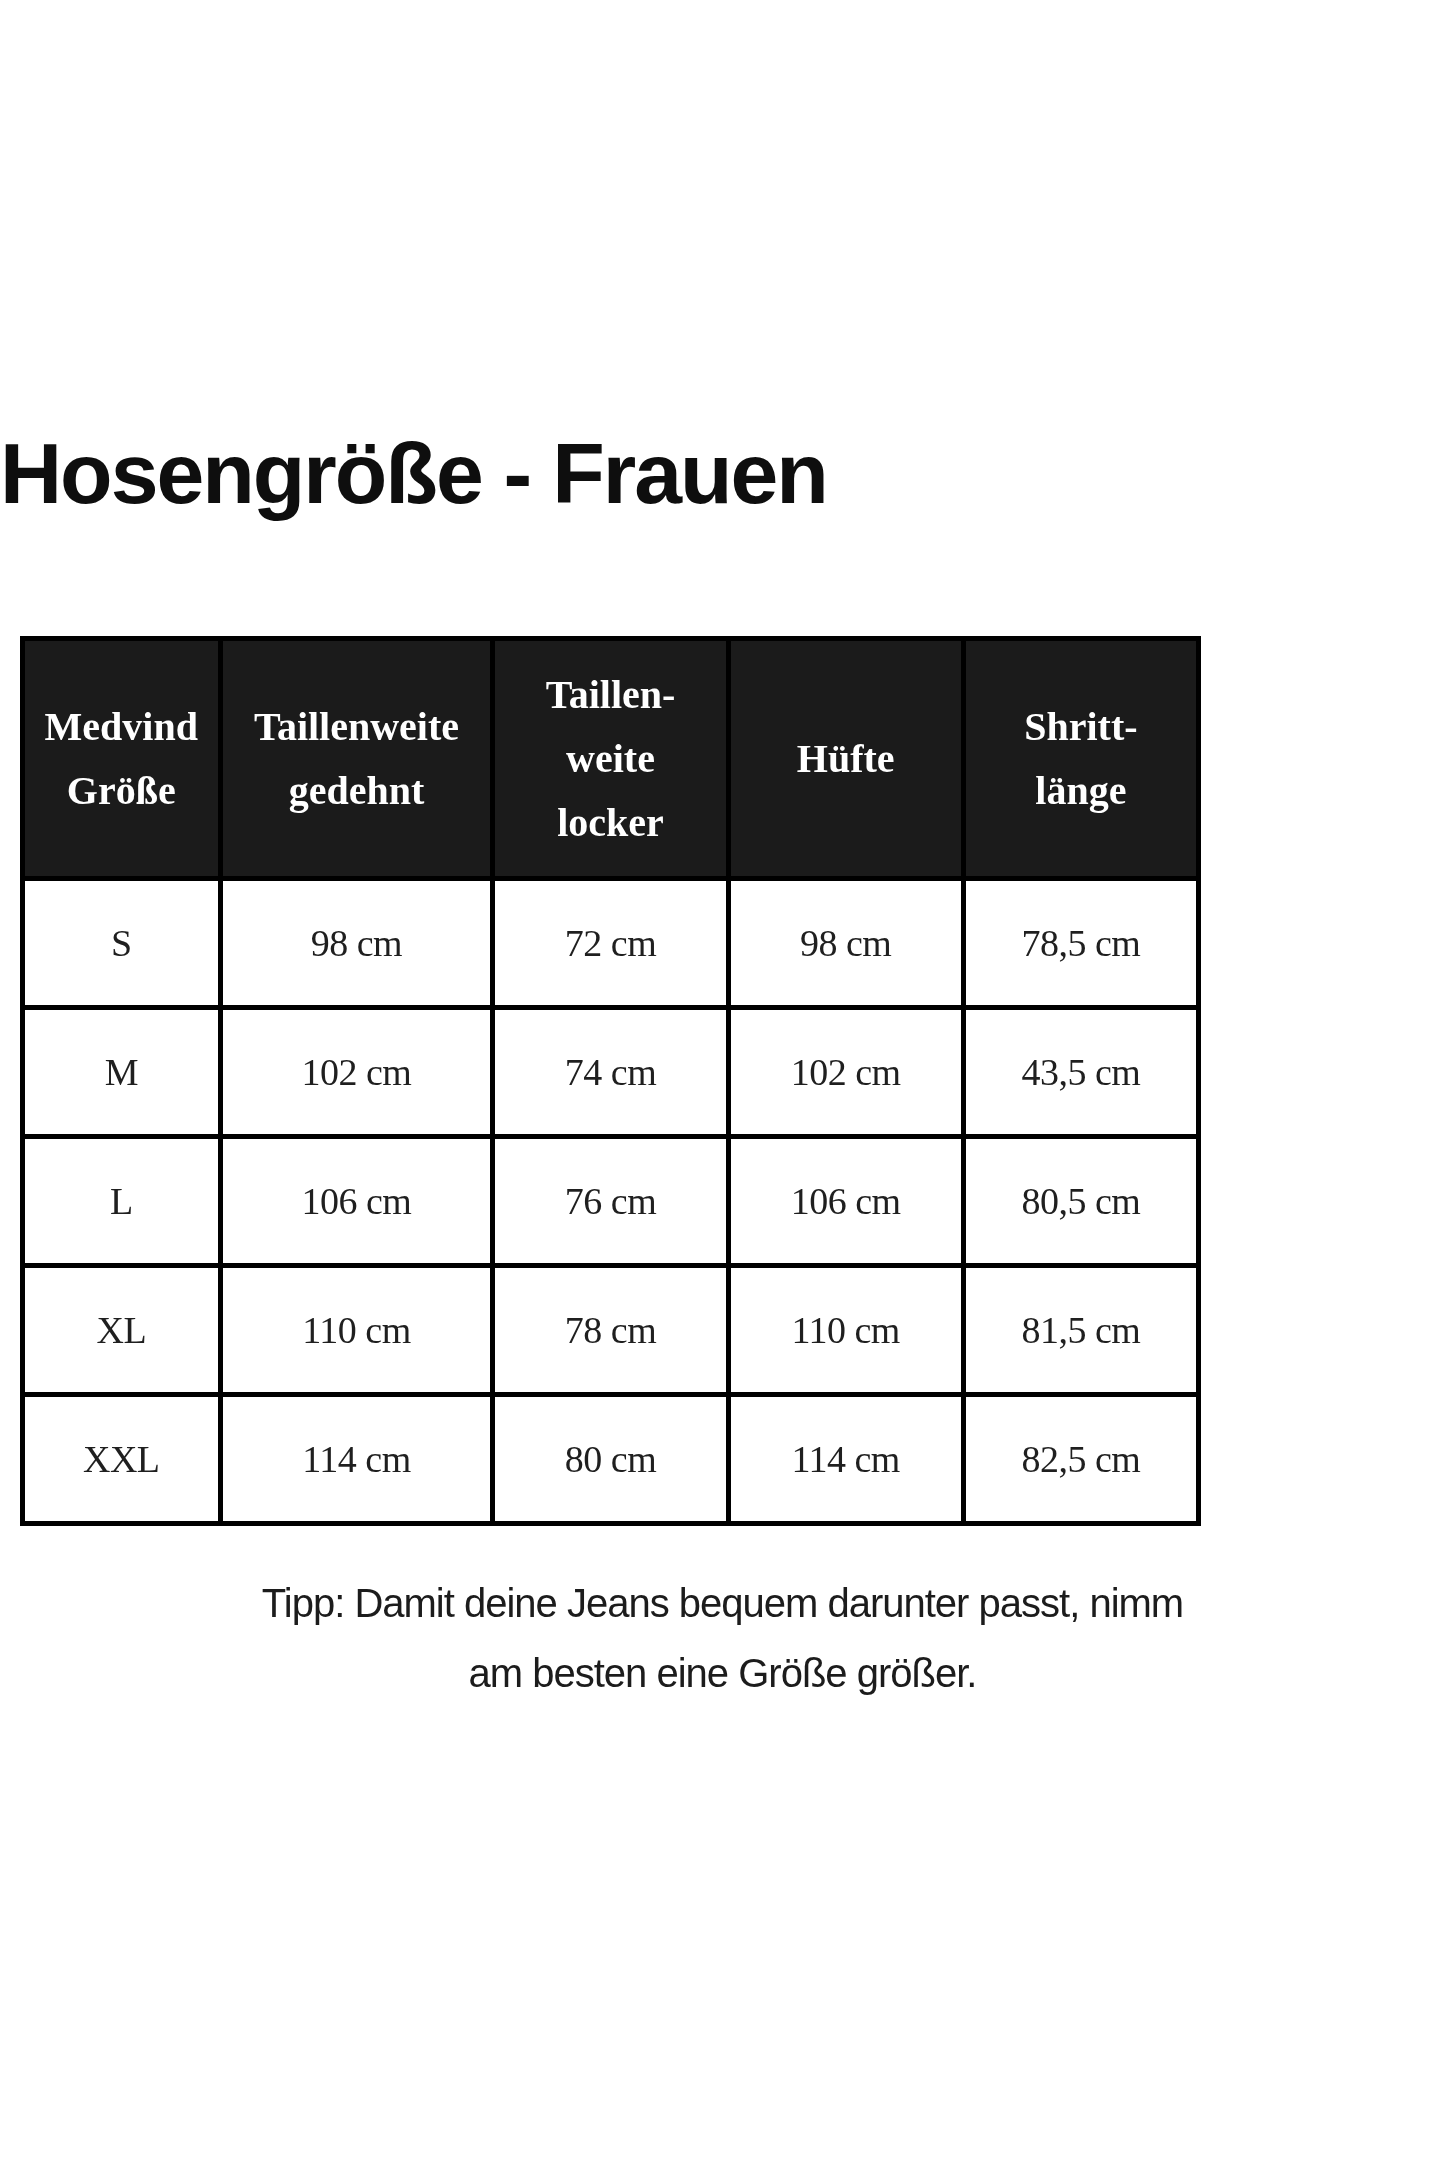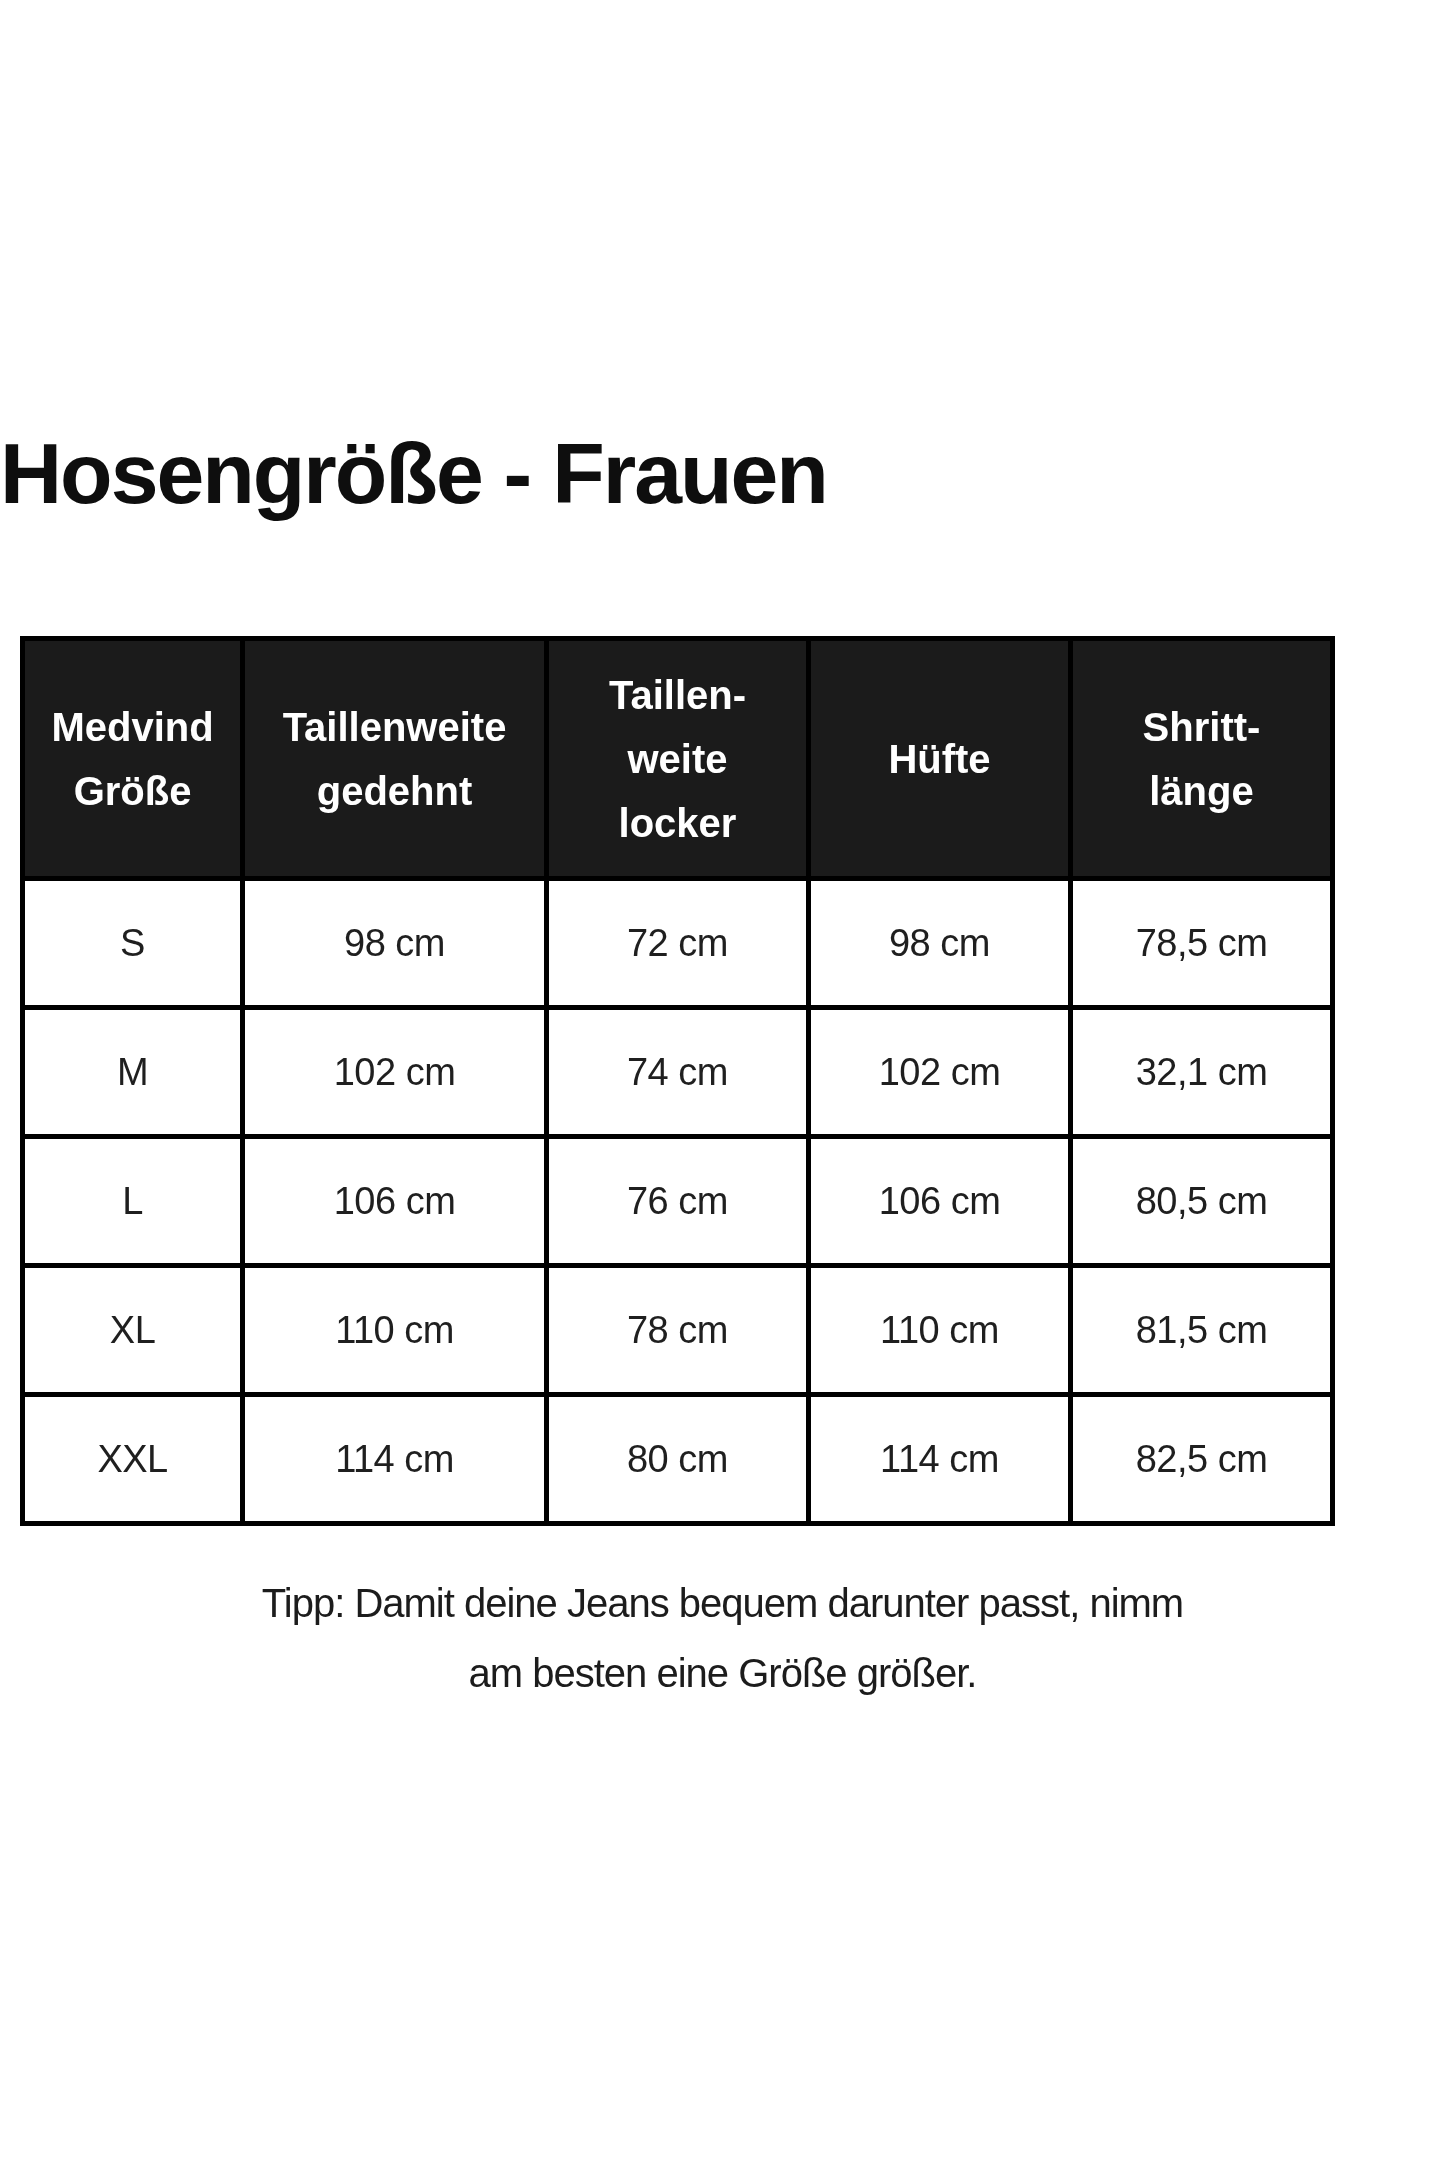--- a/index.html
+++ b/index.html
@@ -23,24 +23,25 @@
     text-align:left;
     font-size:86px;
     font-weight:700;
     letter-spacing:-2px;
     line-height:1;
     color:#0e0e0e;
     white-space:nowrap;
   }
   table.size-table{
     margin:120px 20px 0 20px;
-    width:1315px;
+    width:1181px;
     border-collapse:collapse;
     table-layout:fixed;
     text-align:center;
+    font-family:Liberation Serif, serif;
   }
   .size-table th, .size-table td{
     border:5px solid var(--border);
     vertical-align:middle;
     text-align:center;
   }
   .size-table th{
     background:var(--header-bg);
     color:var(--header-text);
     height:240px;
@@ -103,21 +104,21 @@
         <td>98 cm</td>
         <td>72 cm</td>
         <td>98 cm</td>
         <td>78,5 cm</td>
       </tr>
       <tr>
         <td>M</td>
         <td>102 cm</td>
         <td>74 cm</td>
         <td>102 cm</td>
-        <td>32,1 cm</td>
+        <td>43,5 cm</td>
       </tr>
       <tr>
         <td>L</td>
         <td>106 cm</td>
         <td>76 cm</td>
         <td>106 cm</td>
         <td>80,5 cm</td>
       </tr>
       <tr>
         <td>XL</td>

